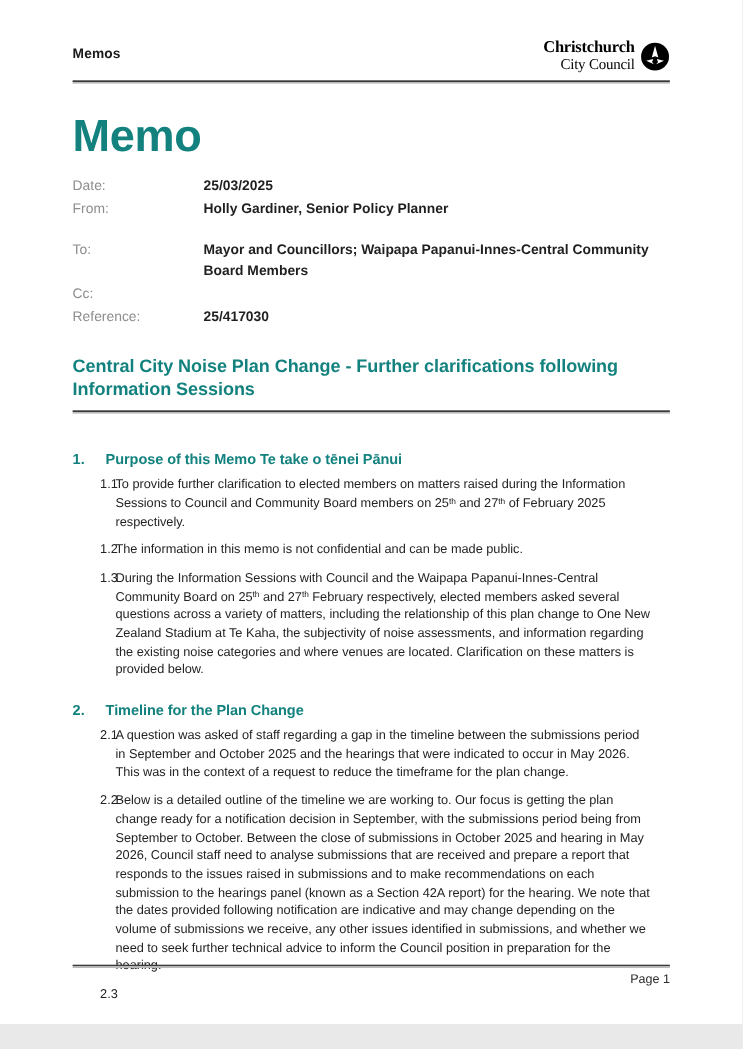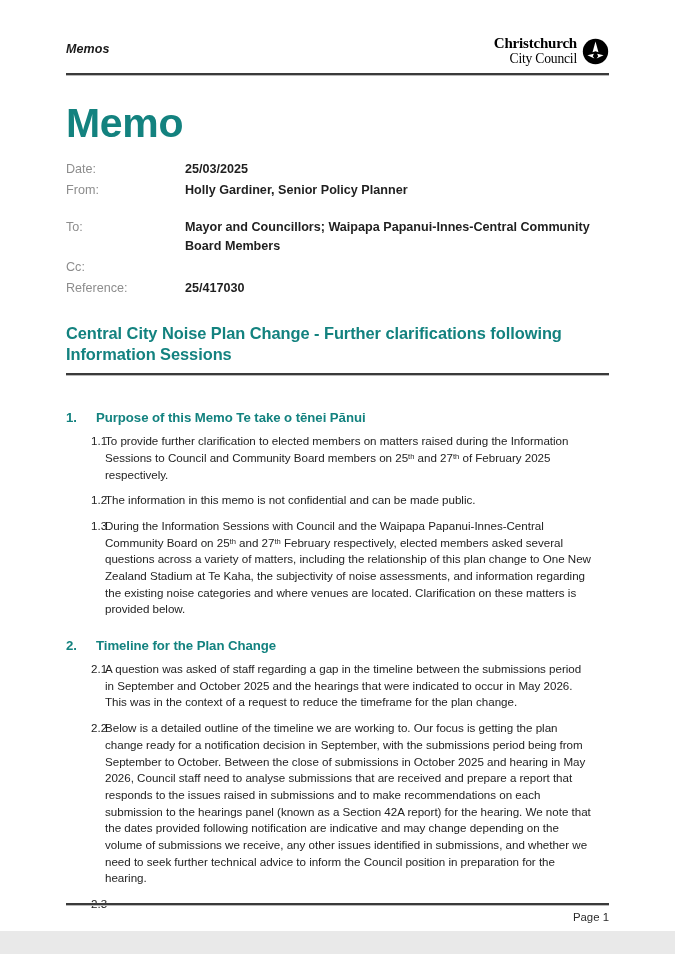--- a/index.html
+++ b/index.html
@@ -35,21 +35,20 @@
     display: flex;
     align-items: flex-start;
     justify-content: space-between;
   }
   .header-left {
     font-size: 12.5px;
     font-weight: bold;
     color: #1a1a1a;
     letter-spacing: .1px;
     padding-top: 6px;
-    font-style: italic;
   }
   .logo {
     display: flex;
     align-items: center;
     gap: 5px;
   }
   .logo-words {
     text-align: right;
     line-height: 1.04;
     font-family: "Liberation Serif", serif;
@@ -183,21 +182,21 @@
     font-size: 7.6px;
     vertical-align: 3.2px;
     line-height: 0;
   }
 
   
   .doc-footer {
     position: absolute;
     left: 66px;
     right: 66px;
-    bottom: 8px;
+    bottom: 34px;
   }
   .rule-footer {
     height: 3px;
     background: linear-gradient(to bottom, #3a3a3a 0 1.6px, #b8b8b8 1.6px 3px);
   }
   .footer-text {
     margin-top: 5px;
     text-align: right;
     font-size: 11.4px;
     color: #2b2b2b;

